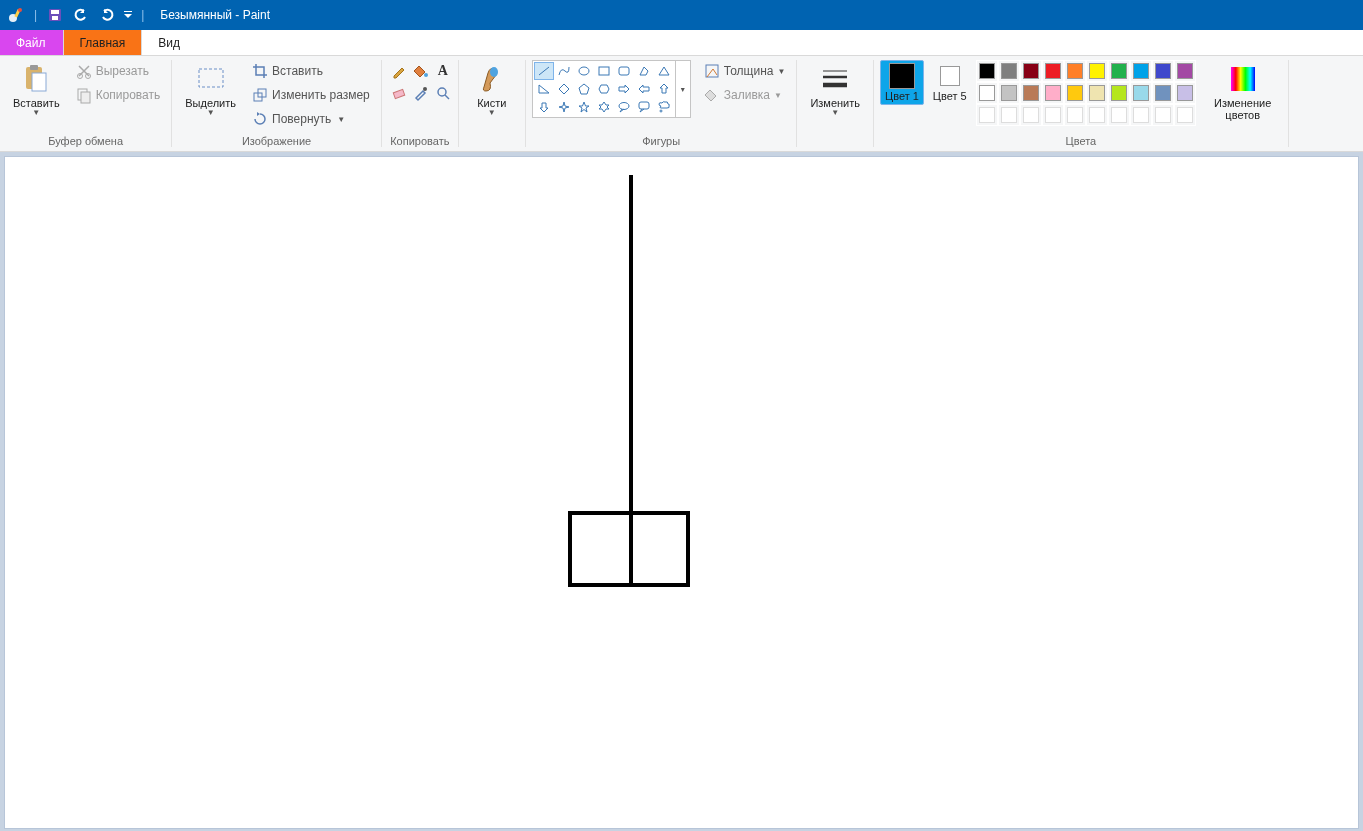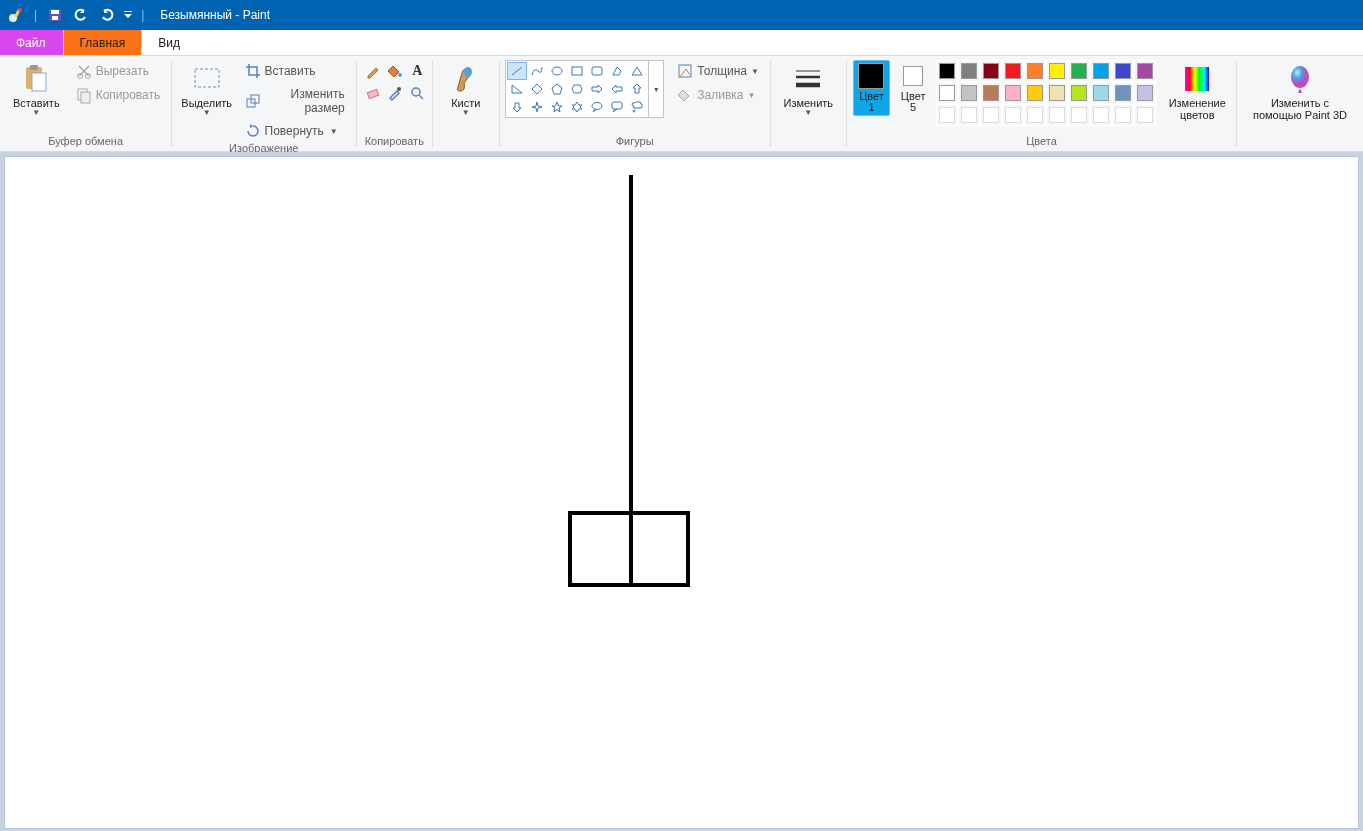--- a/index.html
+++ b/index.html
@@ -513,38 +513,20 @@
             </svg>
         </div>
         <div class="lbl" style="max-width:64px;">Изменение цветов</div>
       </div>
     </div>
     <div class="group-label">Цвета</div>
   </div>
   <div class="group-sep"></div>
 
   <div class="group">
-    <div class="group-body">
-      <div class="big-btn" style="min-width:100px;">
-        <div class="ic">
-          <svg width="28" height="28">
-              <defs>
-                <radialGradient id="bal" cx=".35" cy=".3">
-                  <stop offset="0" stop-color="#c7e8ff"></stop>
-                  <stop offset=".5" stop-color="#4fa3e0"></stop>
-                  <stop offset="1" stop-color="#b84fc0"></stop>
-                </radialGradient>
-              </defs>
-              <ellipse cx="14" cy="12" rx="9" ry="11" fill="url(#bal)"></ellipse>
-              <path d="M14 23 L12 28 L16 28 Z" fill="#b84fc0"></path>
-            </svg>
-        </div>
-        <div class="lbl"><span>Изменить с</span><br><span>помощью Paint 3D</span></div>
-      </div>
-    </div>
     <div class="group-label">&nbsp;</div>
   </div>
 
 </div>
 
 <div class="canvas-area">
   <div class="canvas">
     <svg width="100%" height="100%">
       <line x1="626" y1="18" x2="626" y2="428" stroke="#000" stroke-width="4"></line>
       <rect x="565" y="356" width="118" height="72" fill="none" stroke="#000" stroke-width="4"></rect>

